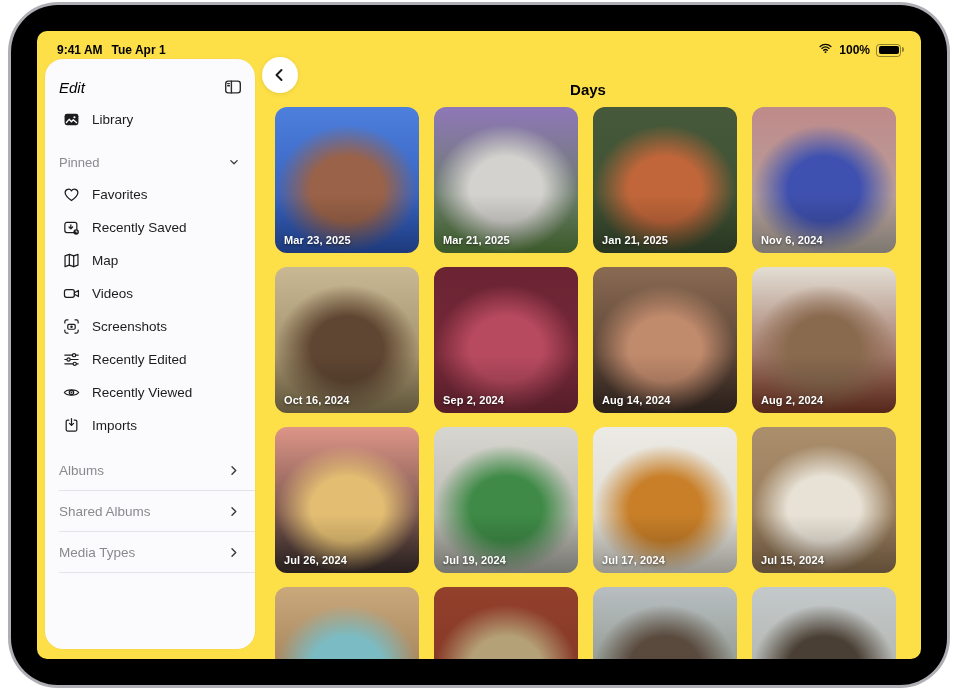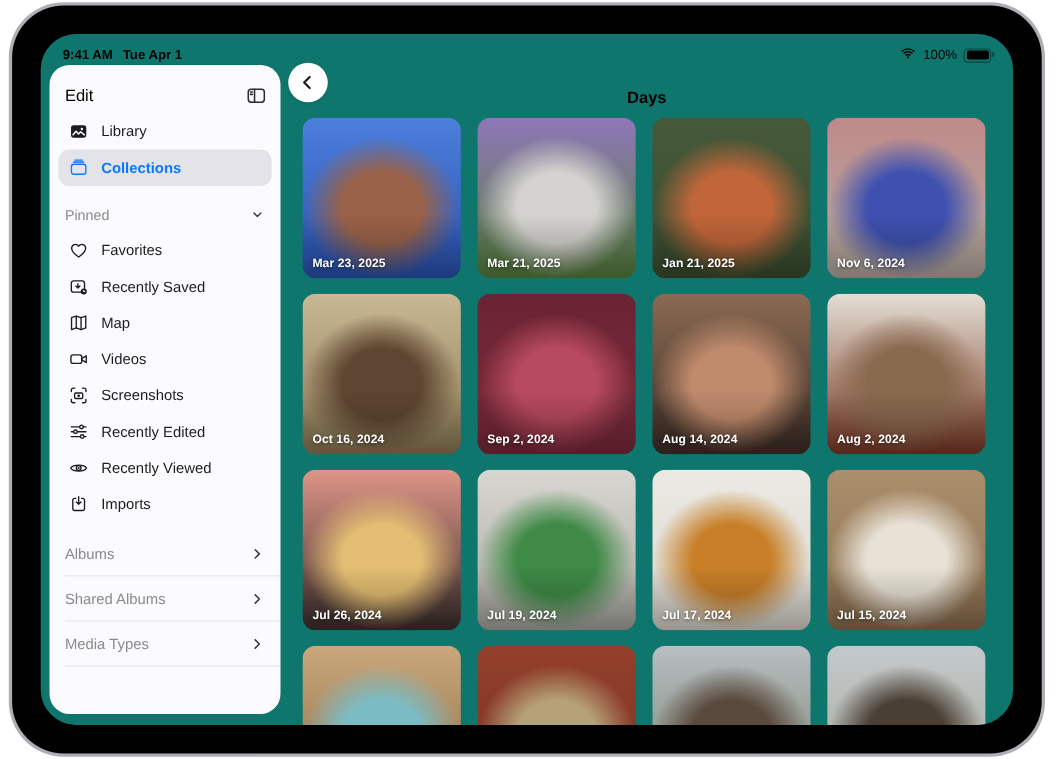--- a/index.html
+++ b/index.html
@@ -1,37 +1,37 @@
 <!DOCTYPE html>
 <html><head>
 <meta charset="utf-8">
 <style>
   html,body{margin:0;padding:0;width:960px;height:690px;overflow:hidden;background:#ffffff;
     font-family:"Liberation Sans",sans-serif;-webkit-font-smoothing:antialiased;}
   .device{position:absolute;left:11px;top:5px;width:936px;height:680px;background:#000;
     border-radius:47px;box-shadow:0 0 0 3px #aeaeb4,0 1px 3px rgba(0,0,0,.25);}
-  .screen{position:absolute;left:26px;top:26px;right:26px;bottom:26px;background:#0f766e;
-    border-radius:32px;overflow:hidden;}
+  .screen{position:absolute;left:26px;top:26px;right:26px;bottom:26px;background:#fde047;
+    border-radius:10px;overflow:hidden;}
   
   .status-bar{position:absolute;top:0;left:0;right:0;height:28px;display:flex;
     justify-content:space-between;align-items:center;padding:10px 20px 0;box-sizing:border-box;
     font-size:12px;color:#000;}
   .status-left{display:flex;gap:9px;font-weight:700;}
   .status-left .sb-date{font-weight:700;}
-  .status-right{display:flex;align-items:center;gap:6px;font-weight:400;}
+  .status-right{display:flex;align-items:center;gap:6px;font-weight:700;}
   .battery{width:23px;height:11px;border:1px solid rgba(0,0,0,.42);border-radius:3.5px;position:relative;}
   .battery::before{content:"";position:absolute;inset:1.5px;background:#000;border-radius:2px;}
   .battery::after{content:"";position:absolute;right:-4px;top:2.5px;width:2.5px;height:5px;
     background:rgba(0,0,0,.42);border-radius:0 2px 2px 0;}
   
   .sidebar{position:absolute;left:8px;top:28px;width:210px;bottom:10px;background:#fbfafc;
     border-radius:18px;box-shadow:0 0 0 .5px rgba(0,0,0,.05);box-sizing:border-box;overflow:hidden;}
   .sidebar-header{height:32px;margin:12px 12px 0 14px;display:flex;align-items:center;
     justify-content:space-between;}
-  .edit-btn{font-family:inherit;font-size:15px;color:#000;background:none;border:none;padding:0;cursor:pointer;}
+  .edit-btn{font-family:inherit;font-size:15px;color:#000;background:none;border:none;padding:0;cursor:pointer;font-style:italic;}
   .toggle-btn{background:none;border:none;padding:0;color:#2c2c2e;cursor:pointer;display:flex;}
   .side-item{height:33px;display:flex;align-items:center;gap:9px;margin:0 8px;padding:0 6px;
     border-radius:10px;font-size:13.5px;color:#1c1c1e;cursor:pointer;}
   .side-item .icn{width:24px;display:flex;justify-content:center;align-items:center;color:#1c1c1e;}
   .side-item.selected{background:#e4e3e9;color:#0a7aff;font-weight:600;}
   .side-item.selected .icn{color:#0a7aff;}
   .pinned-header{margin:12px 14px 0;height:28px;display:flex;align-items:center;
     justify-content:space-between;color:#8a8a8e;font-size:13px;cursor:pointer;}
   .pinned-header .chev{color:#3a3a3c;display:flex;}
   #sidebar-pinned{margin-top:2px;}
@@ -91,30 +91,20 @@
           <div class="side-item">
             <span class="icn">
               <svg width="19" height="19" viewBox="0 0 20 20" fill="none" stroke="currentColor" stroke-width="1.3" stroke-linecap="round" stroke-linejoin="round">
                 <rect x="2.7" y="4" width="14.6" height="12" rx="2.5" fill="currentColor" stroke="none"></rect>
                 <path d="M4.6 13.2l2.9-3.4 2.4 2.6 2-2.1 3.5 3" stroke="#fbfafc" stroke-width="1.4"></path>
                 <circle cx="13.1" cy="7.6" r="1.15" fill="#fbfafc" stroke="none"></circle>
               </svg>
             </span>
             <span>Library</span>
           </div>
-          <div class="side-item selected">
-            <span class="icn">
-              <svg width="19" height="19" viewBox="0 0 20 20" fill="none" stroke="currentColor" stroke-width="1.3" stroke-linecap="round" stroke-linejoin="round">
-                <rect x="3.1" y="6.6" width="13.8" height="9.6" rx="2.2"></rect>
-                <path d="M5.1 4.5h9.8"></path>
-                <path d="M6.5 2.7h7"></path>
-              </svg>
-            </span>
-            <span>Collections</span>
-          </div>
         </nav>
       <div class="pinned-header">
         <span>Pinned</span>
         <span class="chev" id="pinned-chev-slot">
             <svg width="14" height="14" viewBox="0 0 20 20" fill="none" stroke="currentColor" stroke-width="1.9" stroke-linecap="round" stroke-linejoin="round">
               <path d="M5.5 8l4.5 4.5L14.5 8"></path>
             </svg>
           </span>
       </div>
       <nav id="sidebar-pinned">

